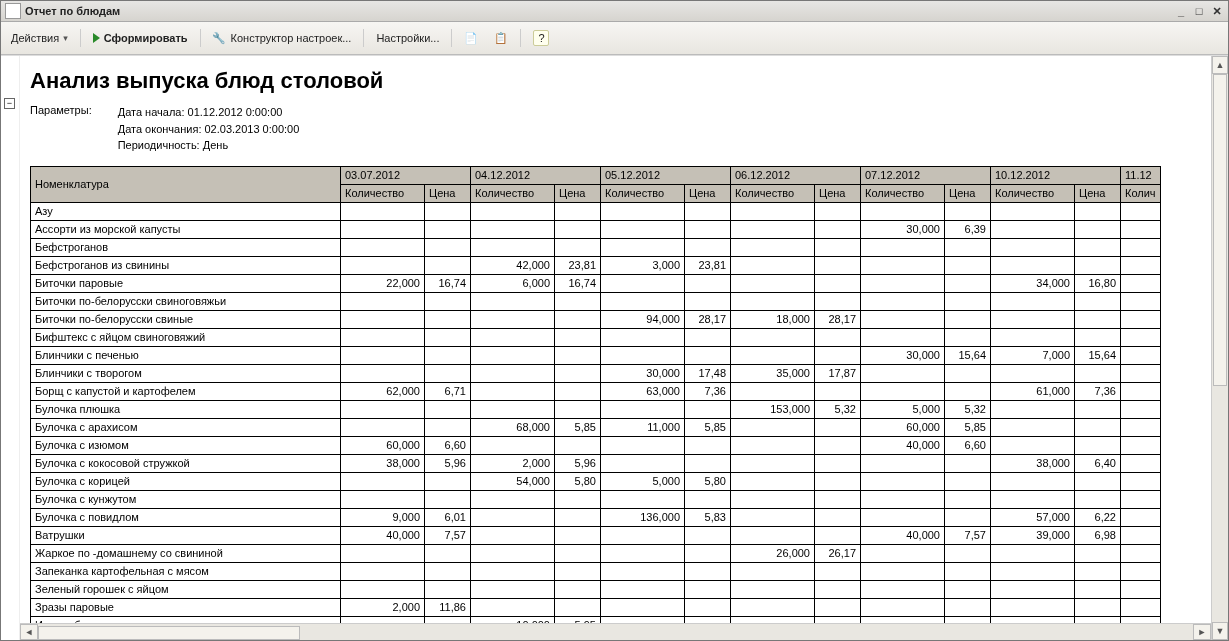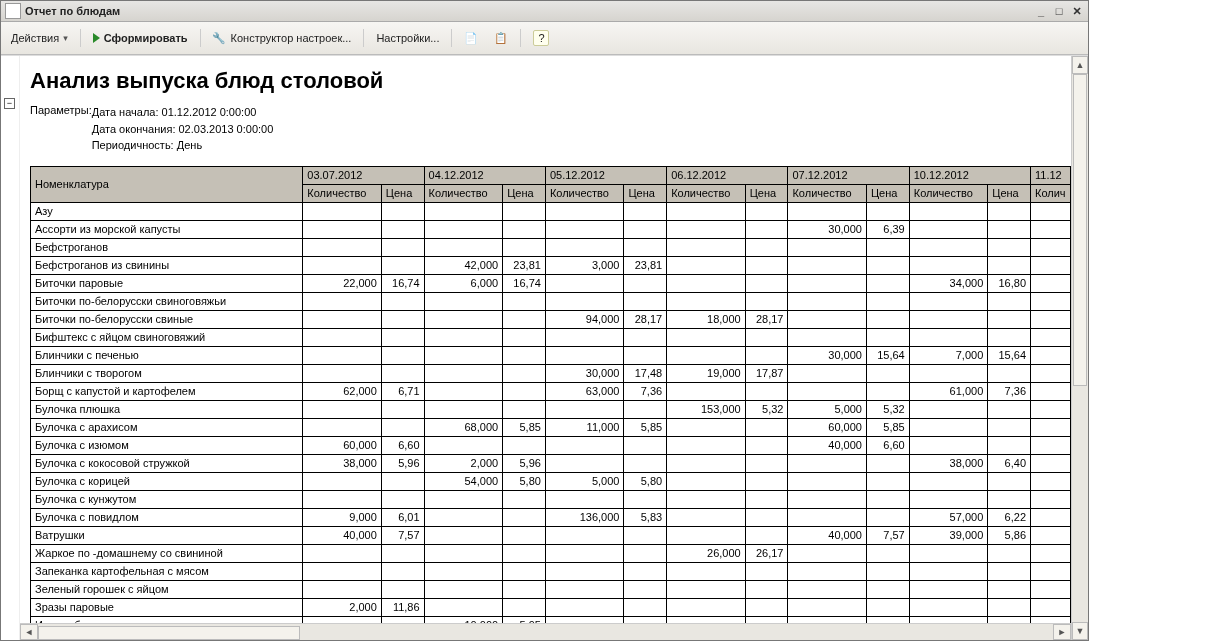--- a/index.html
+++ b/index.html
@@ -5,21 +5,21 @@
   html, body {
     margin: 0;
     padding: 0;
     font-family: Arial, sans-serif;
     font-size: 11px;
     background: #fff;
     height: 100%;
     overflow: hidden;
   }
   .window {
-    width: 1089px;
+    width: 1229px;
     height: 641px;
     background: #fff;
     border: 1px solid #777;
     box-sizing: border-box;
     display: flex;
     flex-direction: column;
   }
   .titlebar {
     height: 20px;
     background: linear-gradient(to bottom, #e7e6e4, #d6d4cf);
@@ -119,21 +119,21 @@
   }
   .report-title {
     font-family: Arial, sans-serif;
     font-size: 22px;
     font-weight: bold;
     color: #000;
     margin-bottom: 10px;
   }
   .params {
     display: flex;
-    gap: 0;
+    gap: 26px;
   }
   .params-label { }
   .params-vals { display:flex; flex-direction:column; line-height:1.5; }
   .table-wrap {
     flex:1;
     overflow: auto;
     padding-left: 10px;
     padding-top: 6px;
   }
   table.report {
@@ -441,21 +441,21 @@
                 <td class="num"></td>
               </tr>
               <tr>
                 <td>Блинчики с творогом</td>
                 <td class="num"></td>
                 <td class="num"></td>
                 <td class="num"></td>
                 <td class="num"></td>
                 <td class="num">30,000</td>
                 <td class="num">17,48</td>
-                <td class="num">19,000</td>
+                <td class="num">35,000</td>
                 <td class="num">17,87</td>
                 <td class="num"></td>
                 <td class="num"></td>
                 <td class="num"></td>
                 <td class="num"></td>
                 <td class="num"></td>
               </tr>
               <tr>
                 <td>Борщ с капустой и картофелем</td>
                 <td class="num">62,000</td>
@@ -590,21 +590,21 @@
                 <td class="num">7,57</td>
                 <td class="num"></td>
                 <td class="num"></td>
                 <td class="num"></td>
                 <td class="num"></td>
                 <td class="num"></td>
                 <td class="num"></td>
                 <td class="num">40,000</td>
                 <td class="num">7,57</td>
                 <td class="num">39,000</td>
-                <td class="num">5,86</td>
+                <td class="num">6,98</td>
                 <td class="num"></td>
               </tr>
               <tr>
                 <td>Жаркое по -домашнему со свининой</td>
                 <td class="num"></td>
                 <td class="num"></td>
                 <td class="num"></td>
                 <td class="num"></td>
                 <td class="num"></td>
                 <td class="num"></td>

